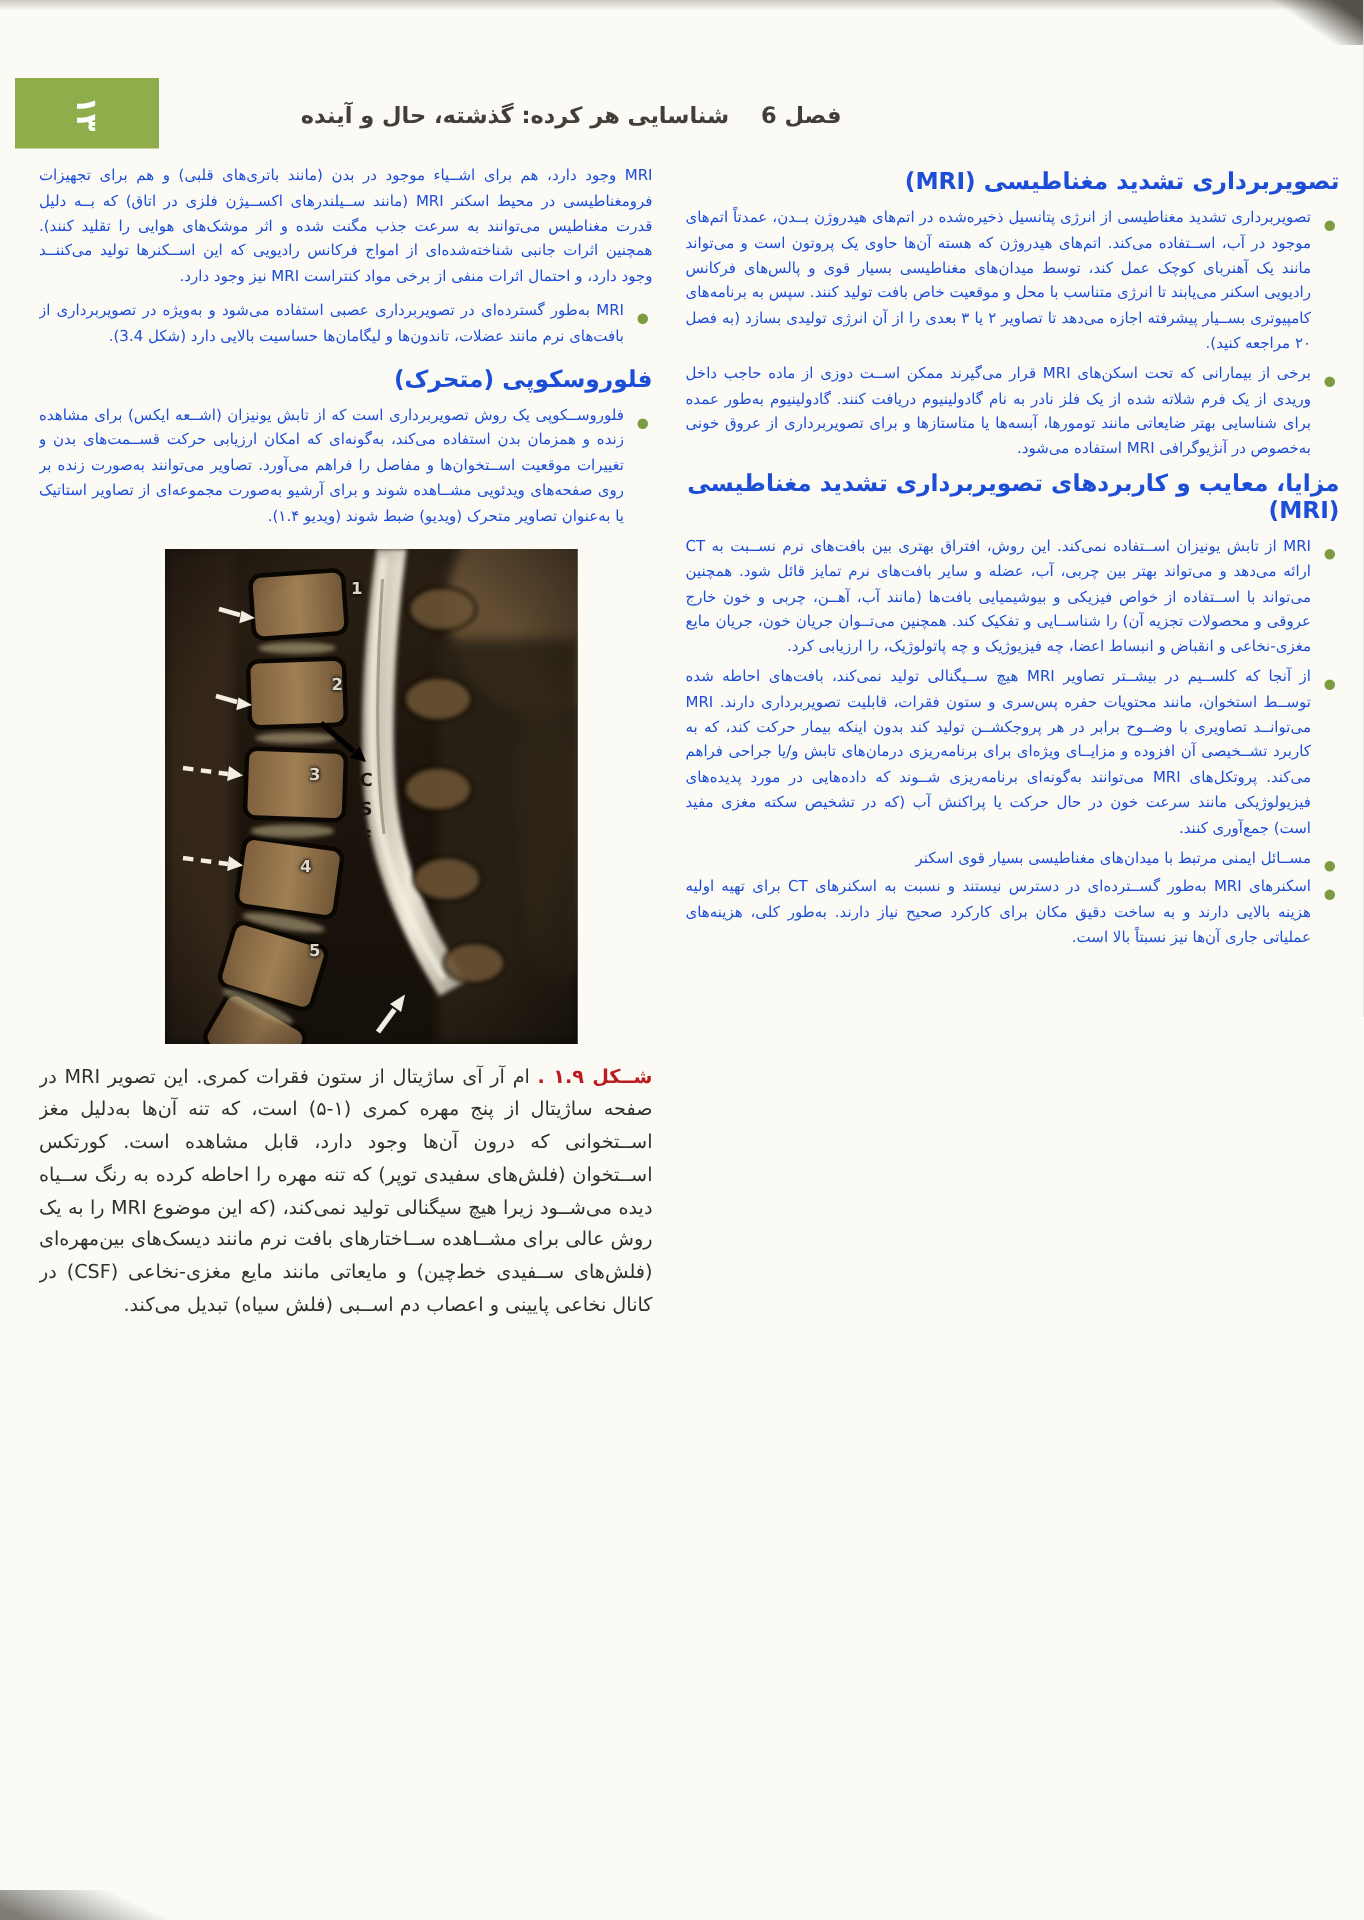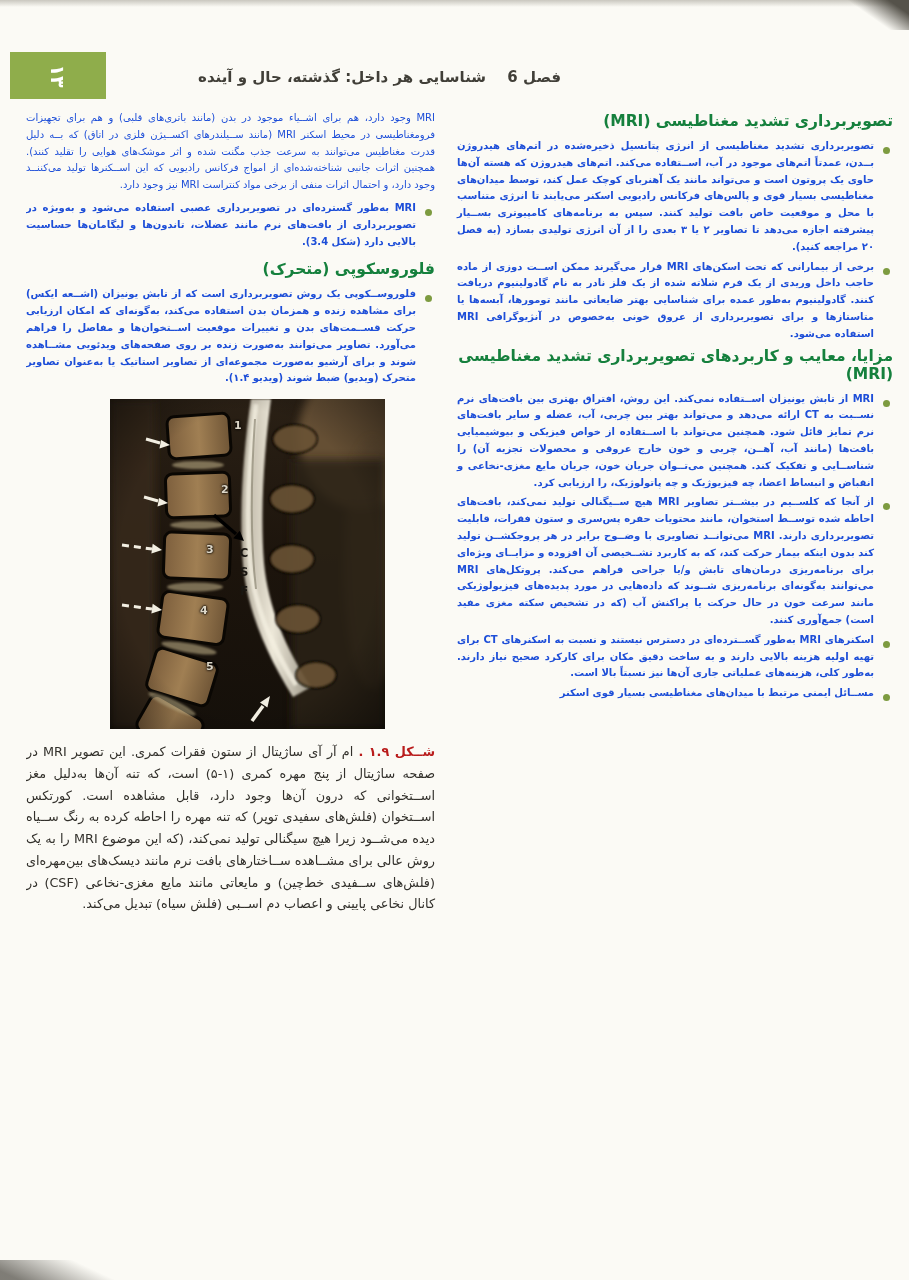--- a/index.html
+++ b/index.html
@@ -38,32 +38,32 @@
 
   
   .columns {
     position:absolute; top:110px; right:16px; left:26px; bottom:12px;
     display:flex; gap:22px; overflow:hidden;
   }
   .col-right { flex:0 0 436px; }
   .col-left  { flex:1; min-width:0; }
 
   .green-heading {
-    color:#15803d; font-size:15.5px; font-weight:bold;
+    color:#1d4ed8; font-size:15.5px; font-weight:bold;
     margin:2px 0 8px 0;
   }
   .green-heading.mt { margin-top:0; }
   .green-heading.mt-sm { margin-top:10px; }
 
   .body-text, .bullets li {
     font-size:10px; line-height:1.68; text-align:justify;
     color:#1d4ed8;
   }
   .body-text { margin:0 0 6px 0; }
-  .bullets { list-style:none; margin:0 0 4px 0; padding:0;font-weight:bold; }
+  .bullets { list-style:none; margin:0 0 4px 0; padding:0; }
   .bullets li { position:relative; padding-right:19px; margin-bottom:3px; }
   .bullets li::before {
     content:""; position:absolute; right:3px; top:9px;
     width:7px; height:7px; border-radius:50%; background:#7d9b40;
   }
 
   
   .figure { margin:12px 0 0 0; }
   .mri-wrap {
     position:relative; width:275px; height:330px;
@@ -90,39 +90,39 @@
   <div class="edge-top"></div>
   <div class="corner-tr"></div>
   <div class="corner-bl"></div>
 
   <header class="page-header">
     <div class="badge">
       <span class="badge-num">۱۳</span>
     </div>
     <div class="chapter-line">
       <span class="chapter-label">فصل 6</span>
-      <span class="chapter-title">شناسایی هر داخل: گذشته، حال و آینده</span>
+      <span class="chapter-title">شناسایی هر کرده: گذشته، حال و آینده</span>
     </div>
   </header>
 
   <div class="columns">
 
     <section class="col col-right">
       <h3 class="green-heading">تصویربرداری تشدید مغناطیسی (MRI)</h3>
       <ul class="bullets">
         <li>تصویربرداری تشدید مغناطیسی از انرژی پتانسیل ذخیره‌شده در اتم‌های هیدروژن بــدن، عمدتاً اتم‌های موجود در آب، اســتفاده می‌کند. اتم‌های هیدروژن که هسته آن‌ها حاوی یک پروتون است و می‌تواند مانند یک آهنربای کوچک عمل کند، توسط میدان‌های مغناطیسی بسیار قوی و پالس‌های فرکانس رادیویی اسکنر می‌یابند تا انرژی متناسب با محل و موقعیت خاص بافت تولید کنند. سپس به برنامه‌های کامپیوتری بســیار پیشرفته اجازه می‌دهد تا تصاویر ۲ یا ۳ بعدی را از آن انرژی تولیدی بسازد (به فصل ۲۰ مراجعه کنید).</li>
         <li>برخی از بیمارانی که تحت اسکن‌های MRI قرار می‌گیرند ممکن اســت دوزی از ماده حاجب داخل وریدی از یک فرم شلاته شده از یک فلز نادر به نام گادولینیوم دریافت کنند. گادولینیوم به‌طور عمده برای شناسایی بهتر ضایعاتی مانند تومورها، آبسه‌ها یا متاستازها و برای تصویربرداری از عروق خونی به‌خصوص در آنژیوگرافی MRI استفاده می‌شود.</li>
       </ul>
 
       <h3 class="green-heading mt">مزایا، معایب و کاربردهای تصویربرداری تشدید مغناطیسی (MRI)</h3>
       <ul class="bullets">
         <li>MRI از تابش یونیزان اســتفاده نمی‌کند. این روش، افتراق بهتری بین بافت‌های نرم نســبت به CT ارائه می‌دهد و می‌تواند بهتر بین چربی، آب، عضله و سایر بافت‌های نرم تمایز قائل شود. همچنین می‌تواند با اســتفاده از خواص فیزیکی و بیوشیمیایی بافت‌ها (مانند آب، آهــن، چربی و خون خارج عروقی و محصولات تجزیه آن) را شناســایی و تفکیک کند. همچنین می‌تــوان جریان خون، جریان مایع مغزی-نخاعی و انقباض و انبساط اعضا، چه فیزیوژیک و چه پاتولوژیک، را ارزیابی کرد.</li>
         <li>از آنجا که کلســیم در بیشــتر تصاویر MRI هیچ ســیگنالی تولید نمی‌کند، بافت‌های احاطه شده توســط استخوان، مانند محتویات حفره پس‌سری و ستون فقرات، قابلیت تصویربرداری دارند. MRI می‌توانــد تصاویری با وضــوح برابر در هر پروجکشــن تولید کند بدون اینکه بیمار حرکت کند، که به کاربرد تشــخیصی آن افزوده و مزایــای ویژه‌ای برای برنامه‌ریزی درمان‌های تابش و/یا جراحی فراهم می‌کند. پروتکل‌های MRI می‌توانند به‌گونه‌ای برنامه‌ریزی شــوند که داده‌هایی در مورد پدیده‌های فیزیولوژیکی مانند سرعت خون در حال حرکت یا پراکنش آب (که در تشخیص سکته مغزی مفید است) جمع‌آوری کنند.</li>
+        <li>مســائل ایمنی مرتبط با میدان‌های مغناطیسی بسیار قوی اسکنر</li>
         <li>اسکنرهای MRI به‌طور گســترده‌ای در دسترس نیستند و نسبت به اسکنرهای CT برای تهیه اولیه هزینه بالایی دارند و به ساخت دقیق مکان برای کارکرد صحیح نیاز دارند. به‌طور کلی، هزینه‌های عملیاتی جاری آن‌ها نیز نسبتاً بالا است.</li>
-        <li>مســائل ایمنی مرتبط با میدان‌های مغناطیسی بسیار قوی اسکنر</li>
       </ul>
     </section>
 
     <section class="col col-left">
       <p class="body-text">MRI وجود دارد، هم برای اشــیاء موجود در بدن (مانند باتری‌های قلبی) و هم برای تجهیزات فرومغناطیسی در محیط اسکنر MRI (مانند ســیلندرهای اکســیژن فلزی در اتاق) که بــه دلیل قدرت مغناطیس می‌توانند به سرعت جذب مگنت شده و اثر موشک‌های هوایی را تقلید کنند). همچنین اثرات جانبی شناخته‌شده‌ای از امواج فرکانس رادیویی که این اســکنرها تولید می‌کننــد وجود دارد، و احتمال اثرات منفی از برخی مواد کنتراست MRI نیز وجود دارد.</p>
       <ul class="bullets">
         <li>MRI به‌طور گسترده‌ای در تصویربرداری عصبی استفاده می‌شود و به‌ویژه در تصویربرداری از بافت‌های نرم مانند عضلات، تاندون‌ها و لیگامان‌ها حساسیت بالایی دارد (شکل 3.4).</li>
       </ul>
 
       <h3 class="green-heading mt-sm">فلوروسکوپی (متحرک)</h3>

